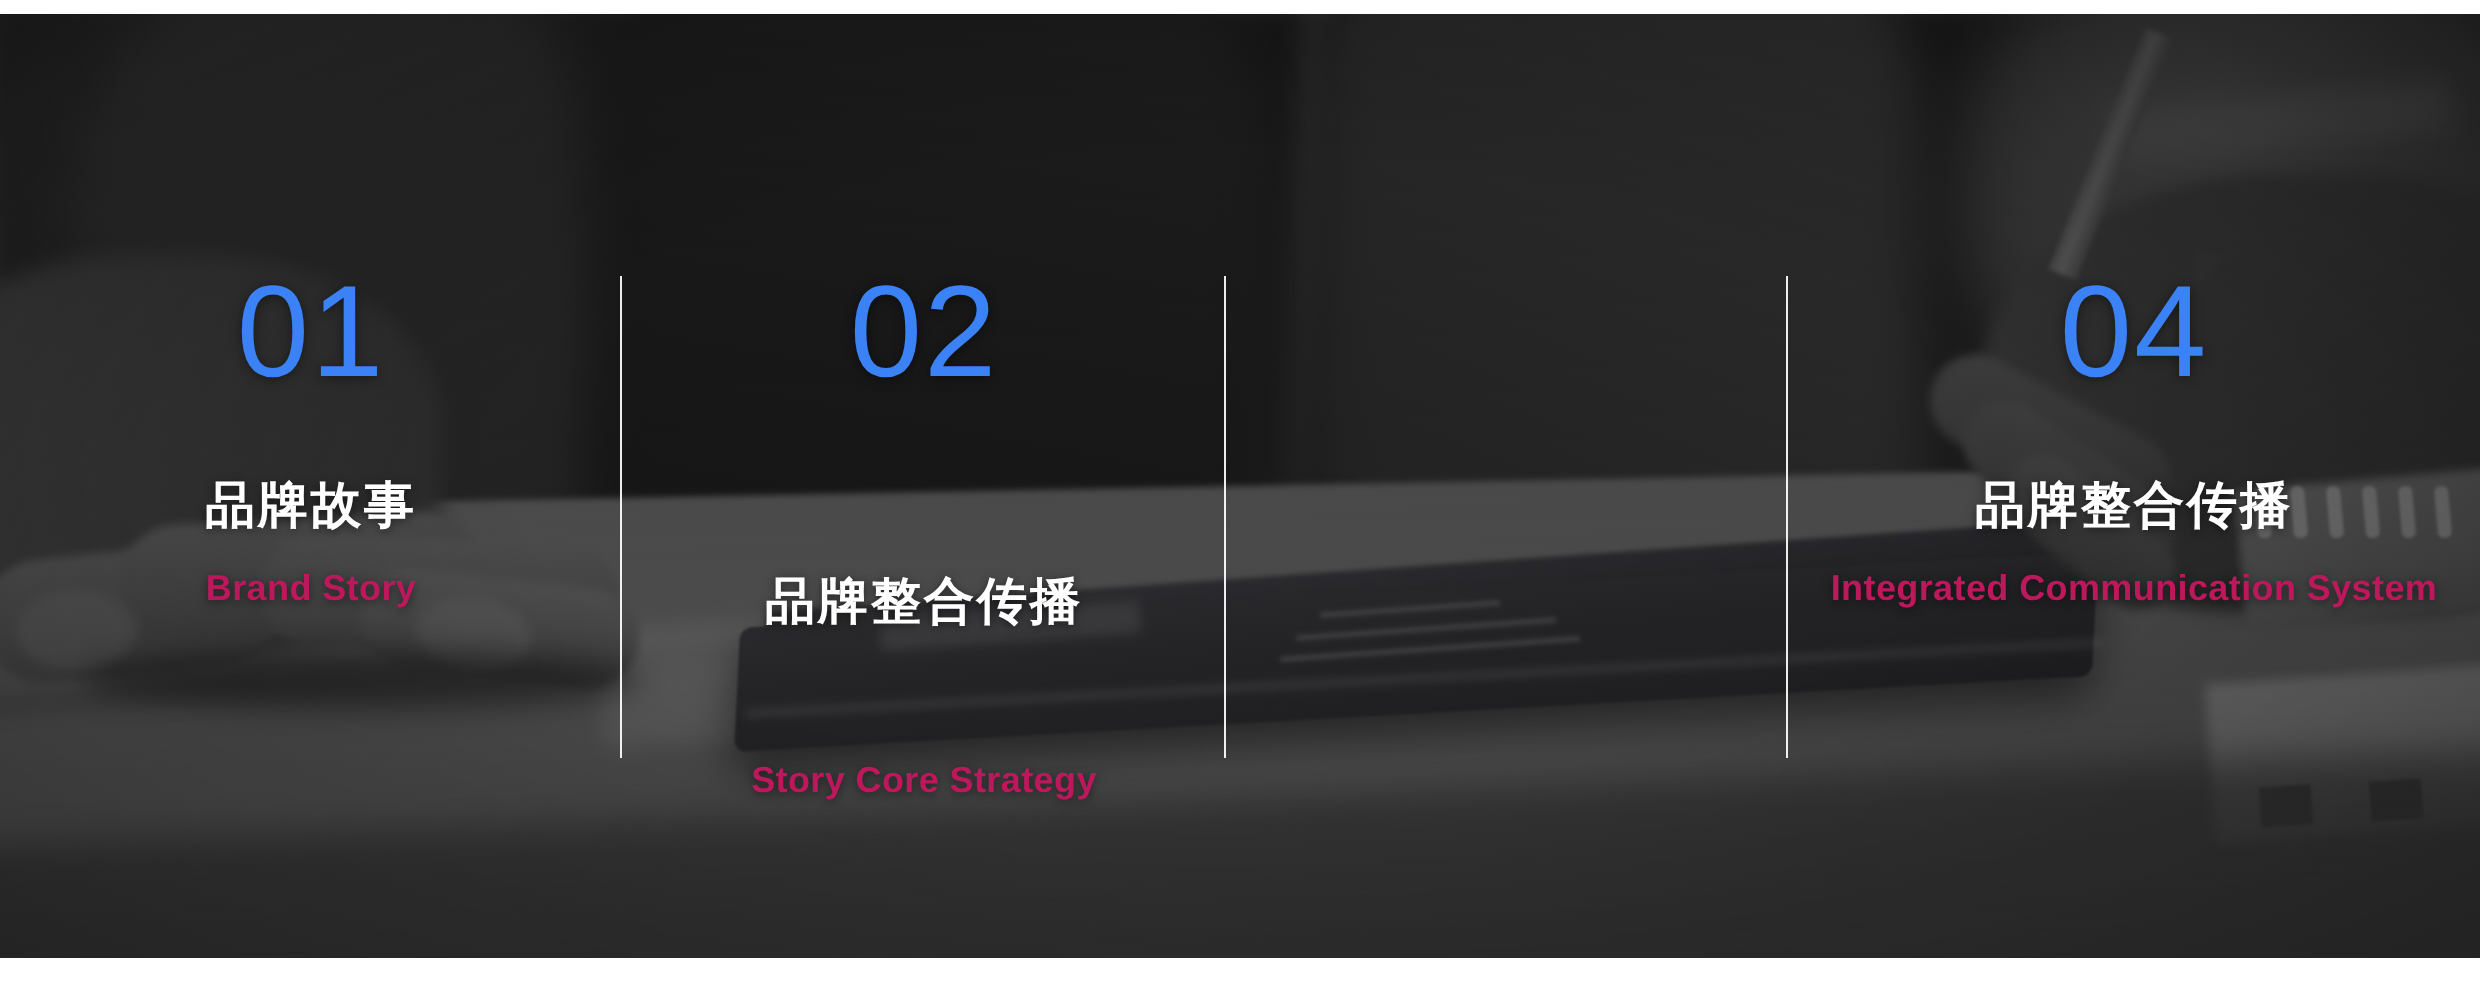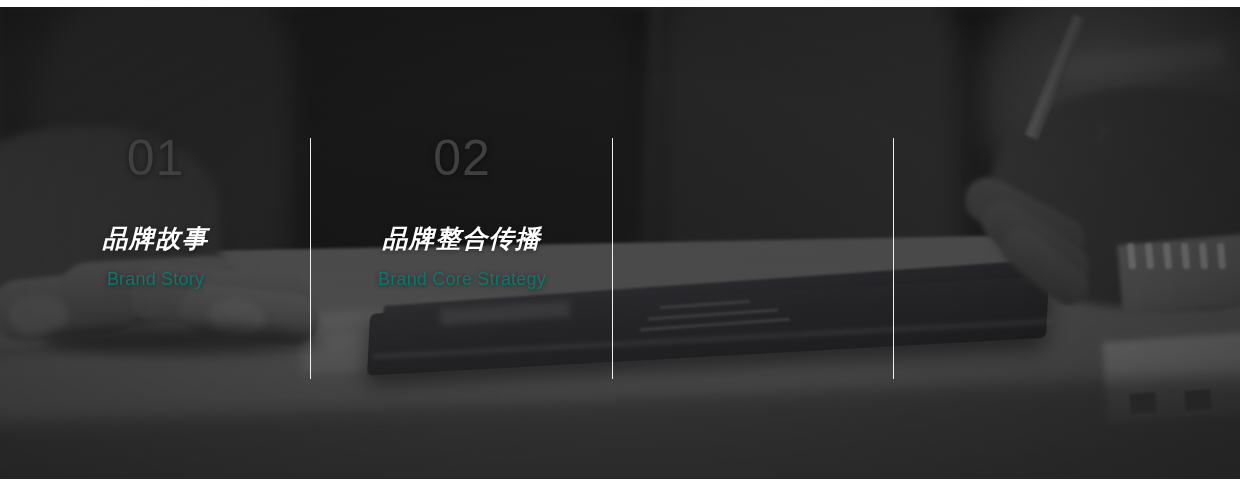--- a/index.html
+++ b/index.html
@@ -343,60 +343,59 @@
     display: flex;
   }
   .col {
     position: relative;
     display: flex;
     flex-direction: column;
     align-items: center;
     box-sizing: border-box;
   }
   .col-1 { width: 311px; }
-  .col-2 { width: 302px; }
+  .col-2 { width: 302px; gap: 48px; }
   .col-3 { width: 281px; }
   .col-4 { width: 346px; }
 
   .divider {
     position: absolute;
     top: 131px;
     right: 0;
     width: 1px;
     height: 241px;
     background: #ffffff;
     opacity: 0.92;
   }
 
   .num {
     margin-top: 126px;
-    font-size: 50px;
+    font-size: 65px;
     line-height: 1;
     font-weight: 300;
-    color: #404040;
+    color: #3b82f6;
     letter-spacing: 1px;
     text-shadow: 0 1px 6px rgba(0,0,0,0.45);
     text-align: right;
   }
   .cn {
     margin-top: 43px;
     font-size: 25px;
     line-height: 1;
     font-weight: bold;
     color: #ffffff;
     letter-spacing: 1.5px;
     text-shadow: 0 1px 5px rgba(0,0,0,0.5);
-    font-style: italic;
   }
   .en {
     margin-top: 19px;
     font-size: 18px;
     line-height: 1;
-    font-weight: 400;
-    color: #0f766e;
+    font-weight: 700;
+    color: #be185d;
     letter-spacing: 0.2px;
     white-space: nowrap;
     text-shadow: 0 1px 5px rgba(0,0,0,0.5);
   }
 </style>
 </head>
 <body>
 
 <div id="banner">
 
@@ -460,23 +459,28 @@
     <div class="col col-1">
       <div class="num">01</div>
       <div class="cn">品牌故事</div>
       <div class="en">Brand Story</div>
       <div class="divider"></div>
     </div>
 
     <div class="col col-2">
       <div class="num">02</div>
       <div class="cn">品牌整合传播</div>
-      <div class="en">Brand Core Strategy</div>
+      <div class="en">Story Core Strategy</div>
       <div class="divider"></div>
     </div>
 
     <div class="col col-3">
       <div class="divider"></div>
     </div>
 
+    <div class="col col-4">
+      <div class="num">04</div>
+      <div class="cn">品牌整合传播</div>
+      <div class="en">Integrated Communication System</div>
+    </div>
 
   </div>
 </div>
 
 </body></html>

